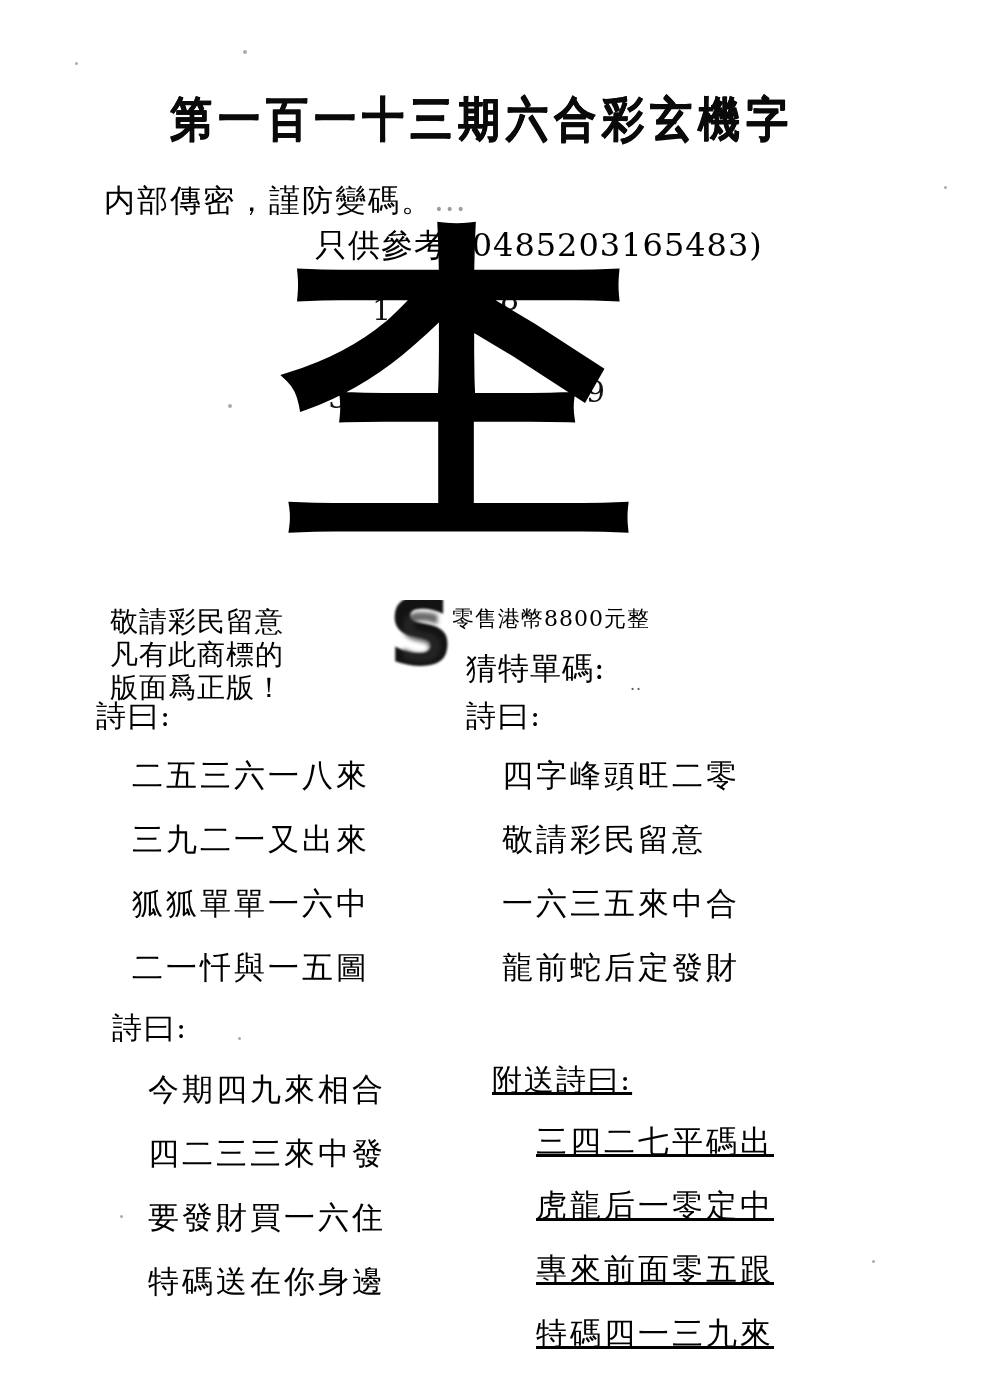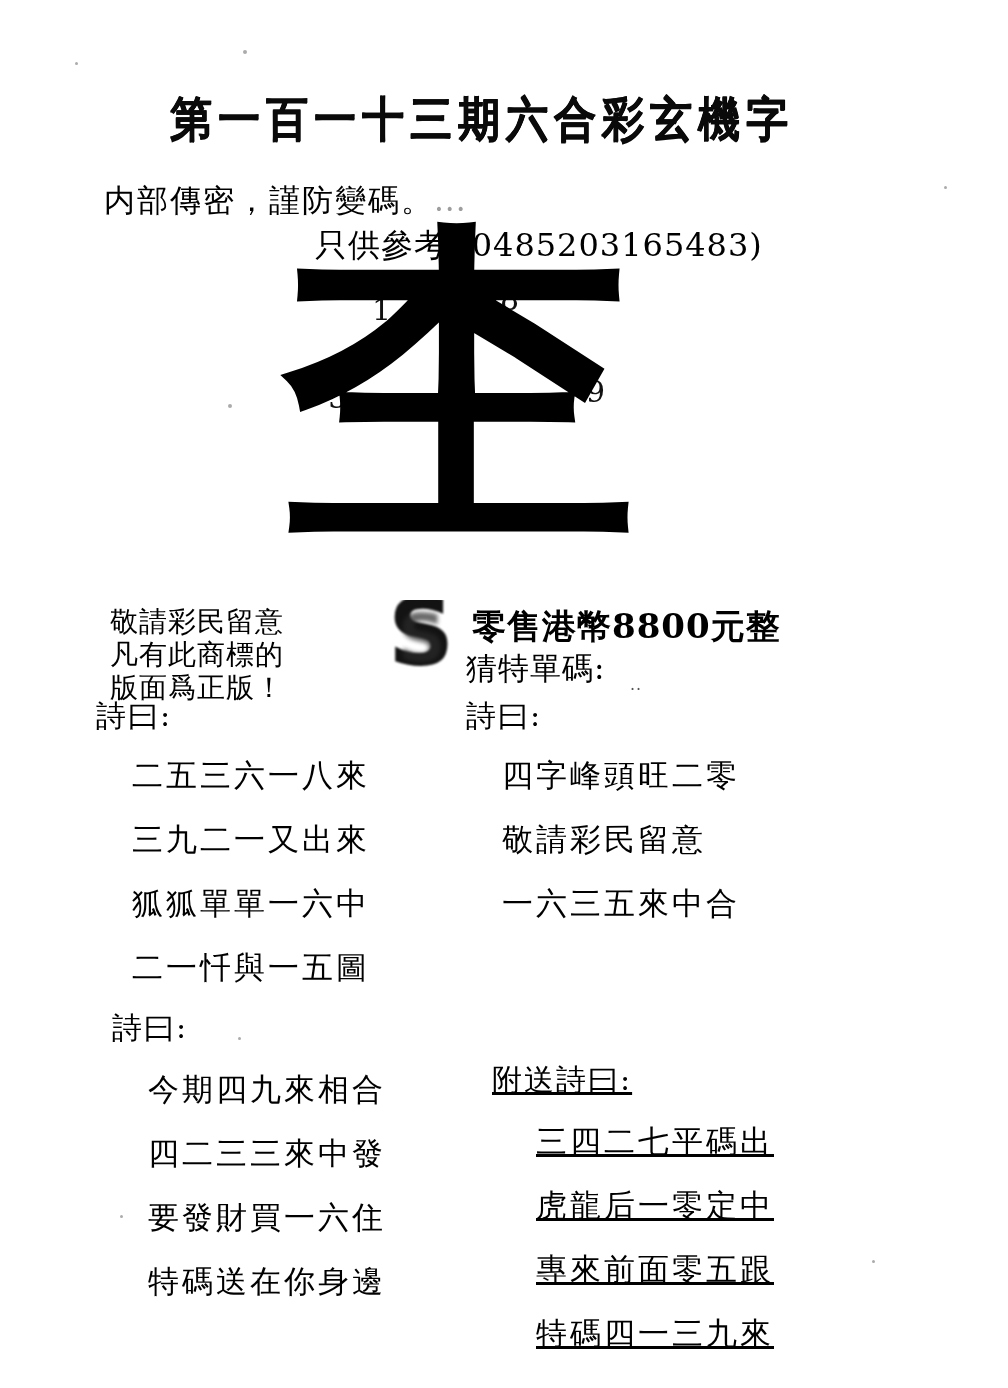--- a/index.html
+++ b/index.html
@@ -135,26 +135,25 @@
     font-weight: bold;
     font-size: 66px;
     line-height: 70px;
     color: #2a2a2a;
     filter: blur(2px);
     opacity: 0.7;
   }
 
   .price-line {
     position: absolute;
-    left: 472px;
+    left: 452px;
     top: 604px;
-    font-size: 34px;
-    letter-spacing: 1px;
-    white-space: nowrap;
-    font-weight: bold;
+    font-size: 22px;
+    letter-spacing: 1px;
+    white-space: nowrap;
   }
   .price-line2 {
     position: absolute;
     left: 466px;
     top: 648px;
     font-size: 31px;
     letter-spacing: 1px;
     white-space: nowrap;
   }
   .tiny-mark {
@@ -248,20 +247,21 @@
     <div class="line">三九二一又出來</div>
     <div class="line">狐狐單單一六中</div>
     <div class="line">二一忏與一五圖</div>
   </div>
 
   <div class="poem poem-2">
     <div class="heading">詩曰:</div>
     <div class="line">四字峰頭旺二零</div>
     <div class="line">敬請彩民留意</div>
     <div class="line">一六三五來中合</div>
+    <div class="line">龍前蛇后定發財</div>
   </div>
 
   <div class="poem poem-3">
     <div class="heading">詩曰:</div>
     <div class="line">今期四九來相合</div>
     <div class="line">四二三三來中發</div>
     <div class="line">要發財買一六住</div>
     <div class="line">特碼送在你身邊</div>
   </div>
 

